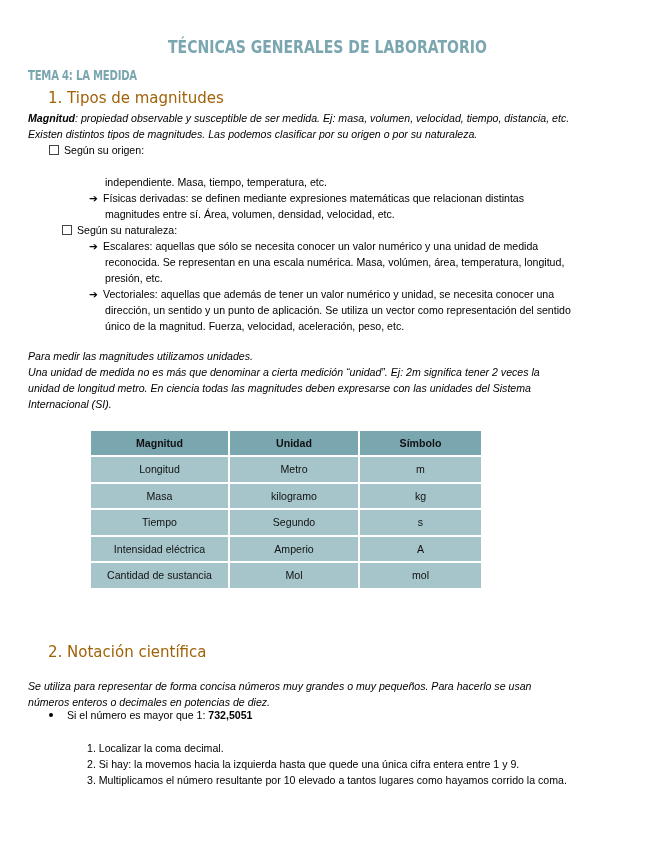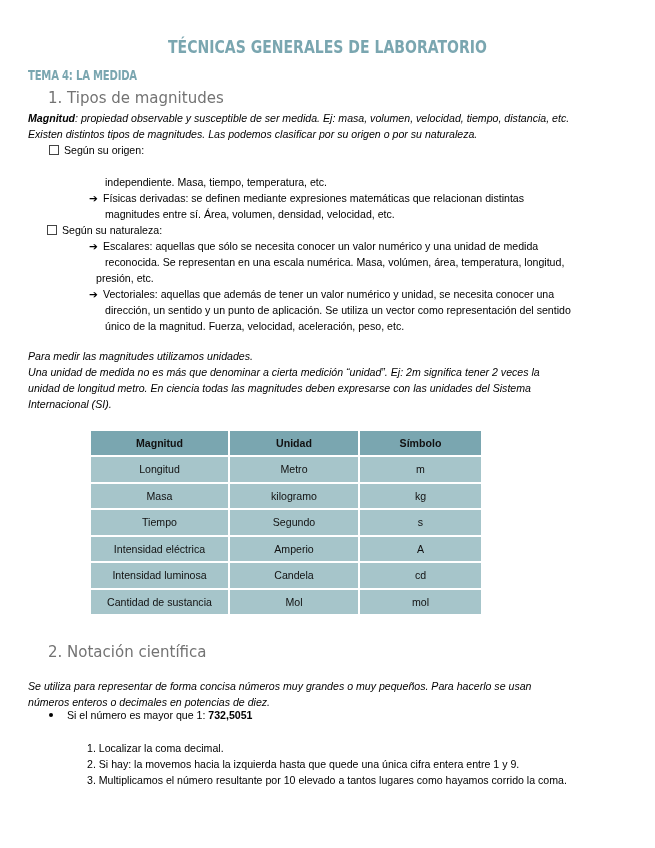--- a/index.html
+++ b/index.html
@@ -13,21 +13,21 @@
     color: #7aa6b0; letter-spacing: 0px; transform: scaleX(0.78); transform-origin: center;
   }
   .topic-title {
     position: absolute; top: 67px; left: 28px;
     font-family: "DejaVu Sans", sans-serif; font-weight: bold; font-size: 14px;
     color: #7aa6b0; transform: scaleX(0.72); transform-origin: left;
     letter-spacing: -0.3px;
   }
   .section-title {
     position: absolute; left: 48px;
-    font-family: "DejaVu Sans", sans-serif; font-size: 15px; color: #737373;
+    font-family: "DejaVu Sans", sans-serif; font-size: 15px; color: #a16207;
     font-weight: normal;
   }
   .p { position: absolute; left: 28px; width: 610px; line-height: 15px; white-space: nowrap; font-style: italic; }
   .p b { font-weight: bold; }
   .line { position: absolute; white-space: nowrap; line-height: 15px; }
 
   .checkbox {
     display: inline-block; width: 10px; height: 10px; border: 1px solid #444;
     vertical-align: -1px; margin-right: 5px; background: #fff;
   }
@@ -67,28 +67,28 @@
 
   <div class="line" style="top:143px; left:49px;">
     <span class="checkbox"></span><span>Según su origen:</span>
   </div>
   <div class="line" style="top:175px; left:105px;">independiente. Masa, tiempo, temperatura, etc.</div>
   <div class="line" style="top:191px; left:89px;">
     <span class="arrow">➔</span><span>Físicas derivadas: se definen mediante expresiones matemáticas que relacionan distintas</span>
   </div>
   <div class="line" style="top:207px; left:105px;">magnitudes entre sí. Área, volumen, densidad, velocidad, etc.</div>
 
-  <div class="line" style="top:223px; left:47px;">
+  <div class="line" style="top:223px; left:62px;">
     <span class="checkbox"></span><span>Según su naturaleza:</span>
   </div>
   <div class="line" style="top:239px; left:89px;">
     <span class="arrow">➔</span><span>Escalares: aquellas que sólo se necesita conocer un valor numérico y una unidad de medida</span>
   </div>
   <div class="line" style="top:255px; left:105px;">reconocida. Se representan en una escala numérica. Masa, volúmen, área, temperatura, longitud,</div>
-  <div class="line" style="top:271px; left:96px;">presión, etc.</div>
+  <div class="line" style="top:271px; left:105px;">presión, etc.</div>
   <div class="line" style="top:287px; left:89px;">
     <span class="arrow">➔</span><span>Vectoriales: aquellas que además de tener un valor numérico y unidad, se necesita conocer una</span>
   </div>
   <div class="line" style="top:303px; left:105px;">dirección, un sentido y un punto de aplicación. Se utiliza un vector como representación del sentido</div>
   <div class="line" style="top:319px; left:105px;">único de la magnitud. Fuerza, velocidad, aceleración, peso, etc.</div>
 
   <div class="p" style="top:349px;">Para medir las magnitudes utilizamos unidades.</div>
   <div class="p" style="top:365px;">Una unidad de medida no es más que denominar a cierta medición “unidad”. Ej: 2m significa tener 2 veces la</div>
   <div class="p" style="top:381px;">unidad de longitud metro. En ciencia todas las magnitudes deben expresarse con las unidades del Sistema</div>
   <div class="p" style="top:397px;">Internacional (SI).</div>
@@ -116,25 +116,20 @@
         <td>Tiempo</td>
         <td>Segundo</td>
         <td>s</td>
       </tr>
       <tr>
         <td>Intensidad eléctrica</td>
         <td>Amperio</td>
         <td>A</td>
       </tr>
       <tr>
-        <td>Intensidad luminosa</td>
-        <td>Candela</td>
-        <td>cd</td>
-      </tr>
-      <tr>
         <td>Cantidad de sustancia</td>
         <td>Mol</td>
         <td>mol</td>
       </tr>
     </tbody>
   </table>
 
   <div class="section-title" style="top:643px;">2. Notación científica</div>
   <div class="p" style="top:679px;">Se utiliza para representar de forma concisa números muy grandes o muy pequeños. Para hacerlo se usan</div>
   <div class="p" style="top:695px;">números enteros o decimales en potencias de diez.</div>

